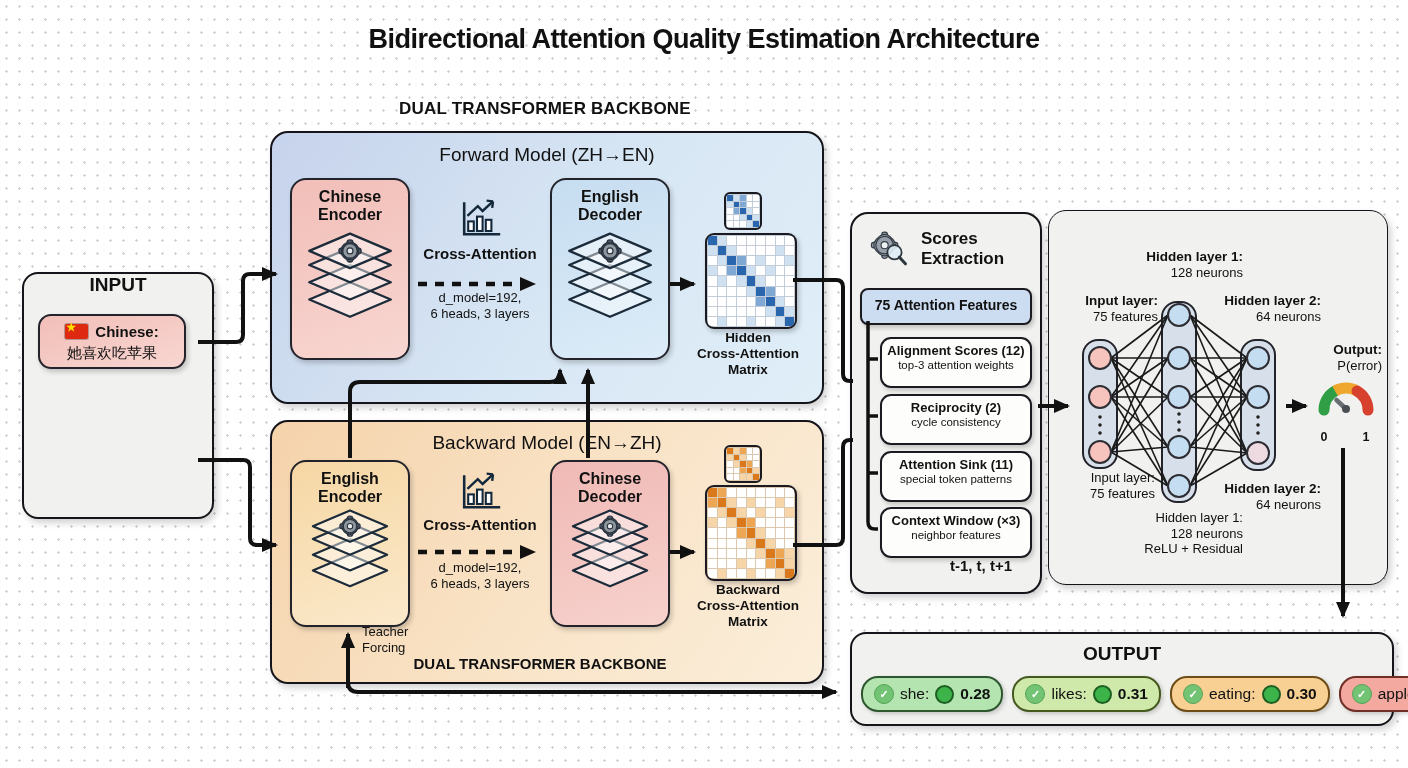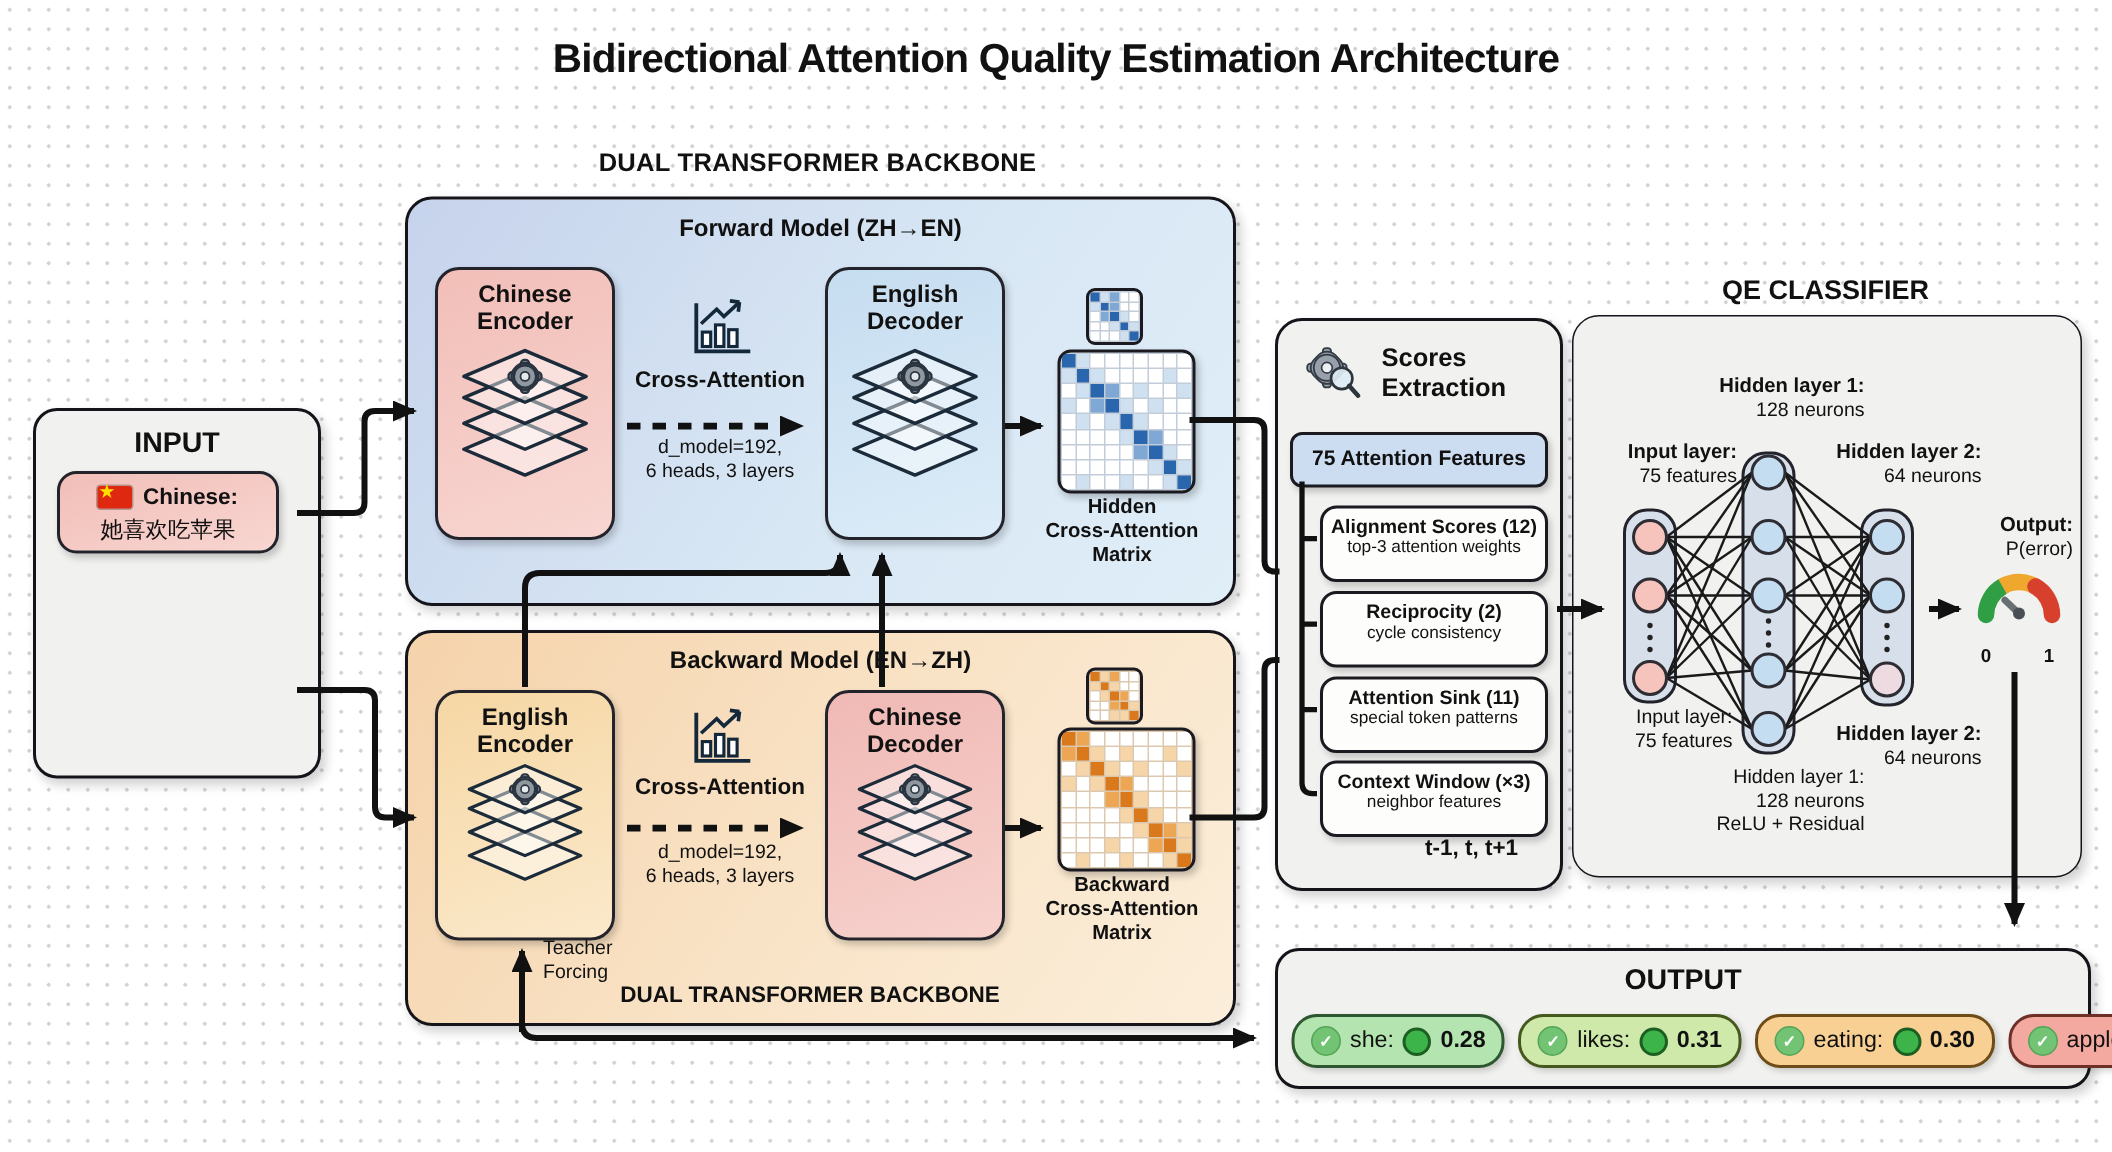--- a/index.html
+++ b/index.html
@@ -16,21 +16,21 @@
   .fwd-bg{background:linear-gradient(125deg,#c6d3ec 0%,#d8e7f4 55%,#e0eef8 100%);}
   .bwd-bg{background:linear-gradient(125deg,#f5d3ab 0%,#f9e4c8 55%,#fbeeda 100%);}
   .panel{background:#f1f1ef;border:2px solid #14141a;border-radius:16px;box-shadow:3px 4px 7px rgba(0,0,0,0.18);}
   .node{border:2px solid #23232b;border-radius:16px;box-shadow:2px 3px 5px rgba(0,0,0,0.20);
     display:flex;flex-direction:column;align-items:center;padding-top:8px;}
   .node-title{font-size:16px;font-weight:bold;line-height:1.12;text-align:center;}
   .pink-bg{background:linear-gradient(160deg,#f2beb8 0%,#f8d6d1 100%);}
   .blue-bg{background:linear-gradient(160deg,#c6ddf0 0%,#dcecf8 100%);}
   .orange-bg{background:linear-gradient(160deg,#f6d7a4 0%,#fbe9cb 100%);}
   .pink2-bg{background:linear-gradient(160deg,#f0b9b5 0%,#f7d2cd 100%);}
-  .model-title{font-size:16px;font-weight:bold;}
+  .model-title{font-size:19px;font-weight:normal;}
   .ca-label{font-size:15px;font-weight:bold;text-align:center;}
   .ca-params{font-size:13px;text-align:center;line-height:1.25;}
   .matrix{border:2.5px solid #1a1a20;border-radius:9px;background:#fff;box-shadow:2px 3px 5px rgba(0,0,0,0.22);overflow:hidden;}
   .matrix-mini{border:2px solid #1a1a20;border-radius:6px;background:#fff;overflow:hidden;}
   .matrix-label{font-size:13.5px;font-weight:bold;line-height:1.18;text-align:center;}
   .chip-box{border:2px solid #23232b;border-radius:13px;box-shadow:2px 3px 5px rgba(0,0,0,0.20);padding:7px 6px 4px 6px;}
   .chip-row1{display:flex;align-items:center;justify-content:center;gap:7px;font-size:15px;font-weight:bold;}
   .chip-row2{font-size:15px;text-align:center;margin-top:4px;}
   .feat-item{background:#fdfdfc;border:2px solid #1a1a20;border-radius:11px;box-shadow:2px 3px 4px rgba(0,0,0,0.18);
     text-align:center;padding-top:4px;}
@@ -103,21 +103,21 @@
         <path d="M12,0 V16 M0,8 H24" stroke="#c8102e" stroke-width="3"></path>
       </symbol>
     </defs>
   </svg>
 
   <div class="abs ctr page-title" style="left:0;top:24px;width:1408px;">Bidirectional Attention Quality Estimation Architecture</div>
 
   <div class="abs ctr sec-label" style="left:270px;top:99px;width:550px;">DUAL TRANSFORMER BACKBONE</div>
 
   <div class="abs panel" style="left:22px;top:272px;width:188px;height:243px;">
-    <div class="ctr" style="font-size:19px;font-weight:bold;margin-top:11px;">INPUT</div>
+    <div class="ctr" style="font-size:19px;font-weight:bold;margin-top:0;">INPUT</div>
     <div class="abs chip-box pink-bg" style="left:14px;top:40px;width:132px;">
       <div class="chip-row1">
         <span class="cn-flag">
             <span>★</span>
           </span>
         <span>Chinese:</span>
       </div>
       <div class="chip-row2">她喜欢吃苹果</div>
     </div>
   </div>
@@ -441,21 +441,20 @@
   <div class="abs feat-item" style="left:880px;top:451px;width:148px;height:43px;">
     <div class="t">Attention Sink (11)</div>
     <div class="s">special token patterns</div>
   </div>
   <div class="abs feat-item" style="left:880px;top:507px;width:148px;height:43px;">
     <div class="t">Context Window (×3)</div>
     <div class="s">neighbor features</div>
   </div>
   <div class="abs ctr" style="left:850px;top:557px;width:188px;font-size:15px;font-weight:bold;padding-left:37px;">t-1, t, t+1</div>
 
-  <div class="abs ctr" style="left:1048px;top:183px;width:338px;font-size:18px;font-weight:bold;">QE CLASSIFIER</div>
   <div class="abs panel" style="left:1048px;top:210px;width:338px;height:373px;border-radius:18px;border-width:1.8px;"></div>
 
   <div class="abs qe-lbl" style="left:1115px;top:249px;width:128px;">
     <div class="l1b">Hidden layer 1:</div>
     <div>128 neurons</div>
   </div>
   <div class="abs qe-lbl" style="left:1048px;top:293px;width:110px;">
     <div class="l1b">Input layer:</div>
     <div>75 features</div>
   </div>

